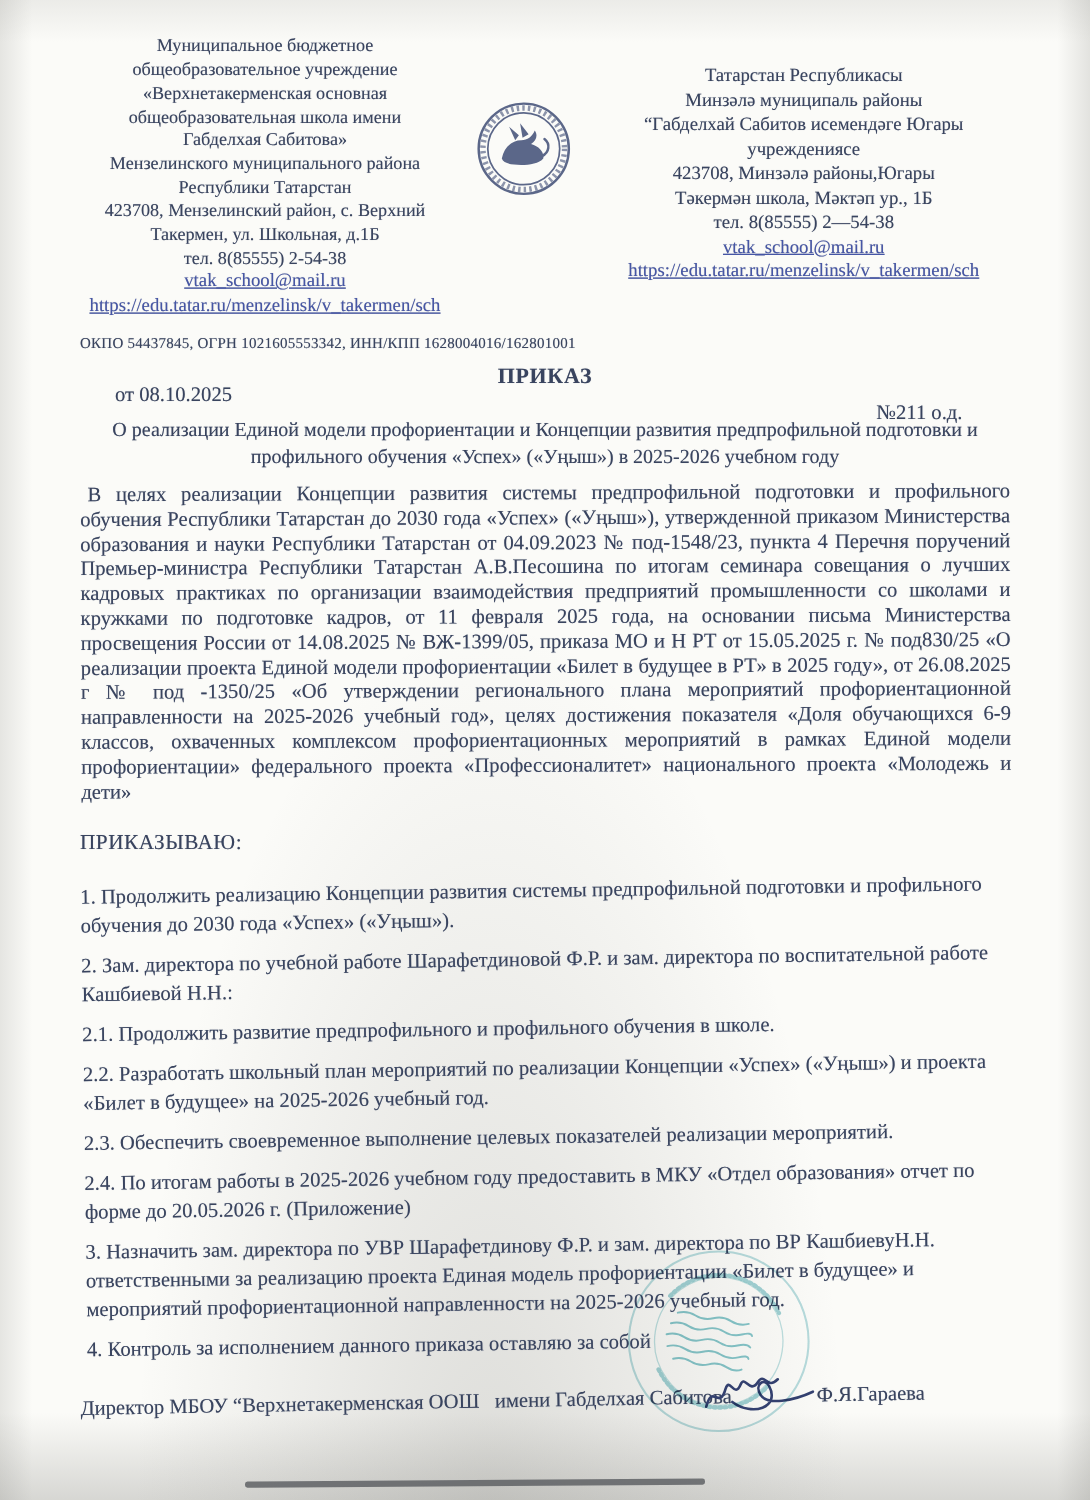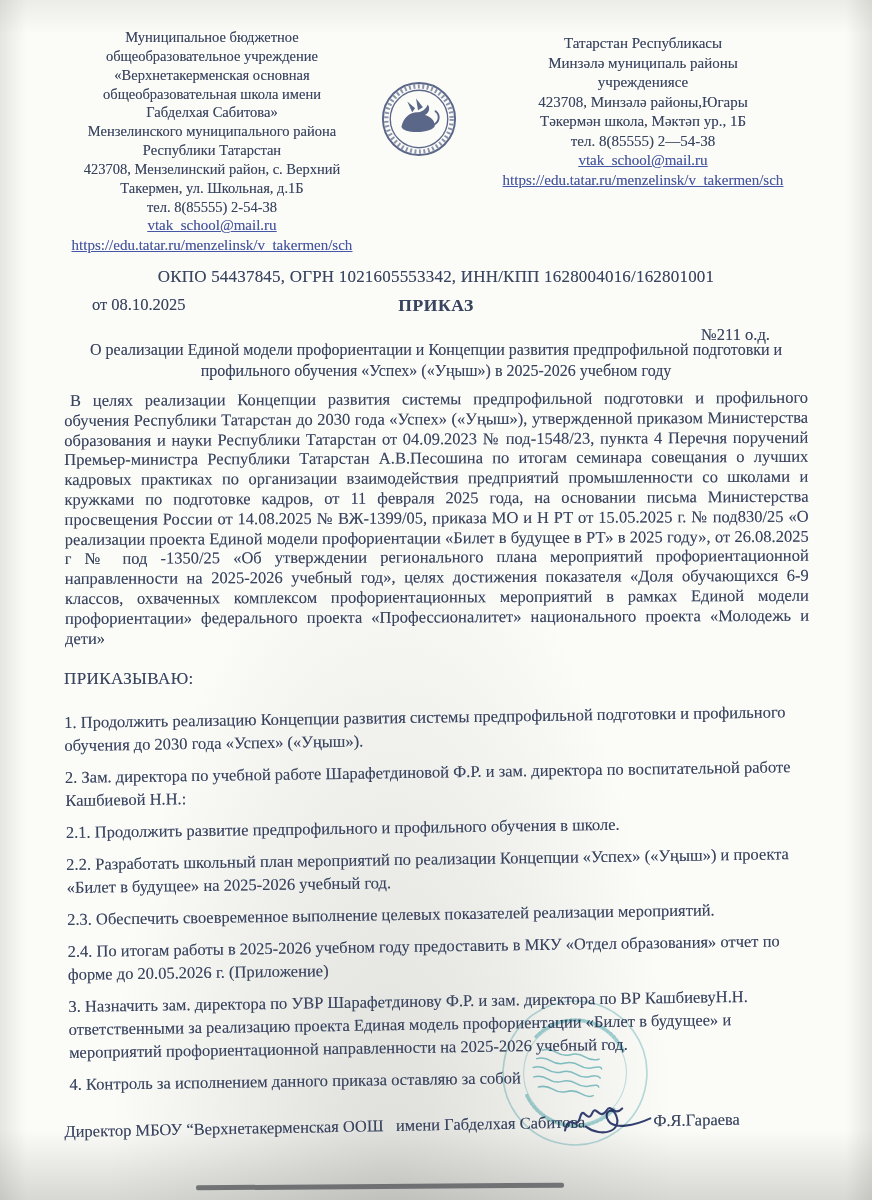--- a/index.html
+++ b/index.html
@@ -18,28 +18,28 @@
       linear-gradient(90deg, rgba(140,140,135,.20), transparent 26px),
       linear-gradient(270deg, rgba(140,140,135,.22), transparent 26px),
       #fbfbf8;
     text-shadow:0 0 0.6px rgba(57,68,95,.45);
     padding:28px 64px 4px 64px;
   }
   
   .header{display:flex;justify-content:space-between;align-items:flex-start}
   .hcol{text-align:center;line-height:1.3}
   .hcol.left{width:296px;font-size:14.5px}
-  .hcol.right{width:330px;font-size:15px;margin-top:6px}
+  .hcol.right{width:330px;font-size:15px;margin-top:24px}
   .hline{display:block}
   .doc-link{display:block;color:#4656a6;text-decoration:underline;font-size:15px;cursor:pointer}
   .emblem{width:78px;height:78px;margin-top:52px;flex:none;opacity:.88}
   
-  .requisites{text-align:center;font-size:17px;margin-top:12px;letter-spacing:.2px}
+  .requisites{font-size:12px;margin-top:12px;letter-spacing:.2px}
   .order-head{display:grid;grid-template-columns:1fr auto 1fr;margin-top:8px}
-  .order-date{justify-self:start;padding-left:28px;font-size:16.5px}
+  .order-date{justify-self:start;padding-left:28px;margin-top:16px;font-size:16.5px}
   .order-title{justify-self:center;font-size:17.5px;font-weight:600;letter-spacing:.6px}
   .order-number{justify-self:end;padding-right:38px;margin-top:30px;font-size:16.5px}
   .order-subject{
     font-weight:normal;text-align:center;max-width:720px;margin:-6px auto 10px;
     font-size:16px;line-height:21px;
   }
   
   .preamble{
     margin:6px 0 0;font-size:16.5px;line-height:19.8px;text-align:justify;
     text-indent:6px;transform:rotate(-0.25deg);transform-origin:left top;
@@ -90,20 +90,21 @@
       <circle cx="40" cy="40" r="33.5" fill="none" stroke="#46537a" stroke-width="4.5" stroke-dasharray="2 2.6" opacity=".7"></circle>
       <circle cx="40" cy="40" r="29.5" fill="none" stroke="#46537a" stroke-width="1.4"></circle>
       <path d="M22,48 C24,38 31,33 38,33 C43,33 47,30 49,25 C52,29 50,34 46,36 C53,38 57,43 56,48 C52,53 40,54 32,53 C27,52.5 23,51 22,48 Z" fill="#46537a"></path>
       <path d="M55,46 C61,43 62,36 57,32" fill="none" stroke="#46537a" stroke-width="2" stroke-linecap="round"></path>
       <path d="M33,33 L28,22 L36,29 Z M39,31 L37,19 L44,28 Z" fill="#46537a"></path>
     </svg>
 
     <div class="hcol right">
       <span class="hline">Татарстан Республикасы</span>
       <span class="hline">Минзәлә муниципаль районы</span>
+      <span class="hline">“Габделхай Сабитов исемендәге Югары</span>
       <span class="hline">учреждениясе</span>
       <span class="hline">423708, Минзәлә районы,Югары</span>
       <span class="hline">Тәкермән школа, Мәктәп ур., 1Б</span>
       <span class="hline">тел. 8(85555) 2—54-38</span>
       <a class="doc-link">vtak_school@mail.ru</a>
       <a class="doc-link">https://edu.tatar.ru/menzelinsk/v_takermen/sch</a>
     </div>
   </header>
 
   <div class="requisites">ОКПО 54437845, ОГРН 1021605553342, ИНН/КПП  1628004016/162801001</div>

